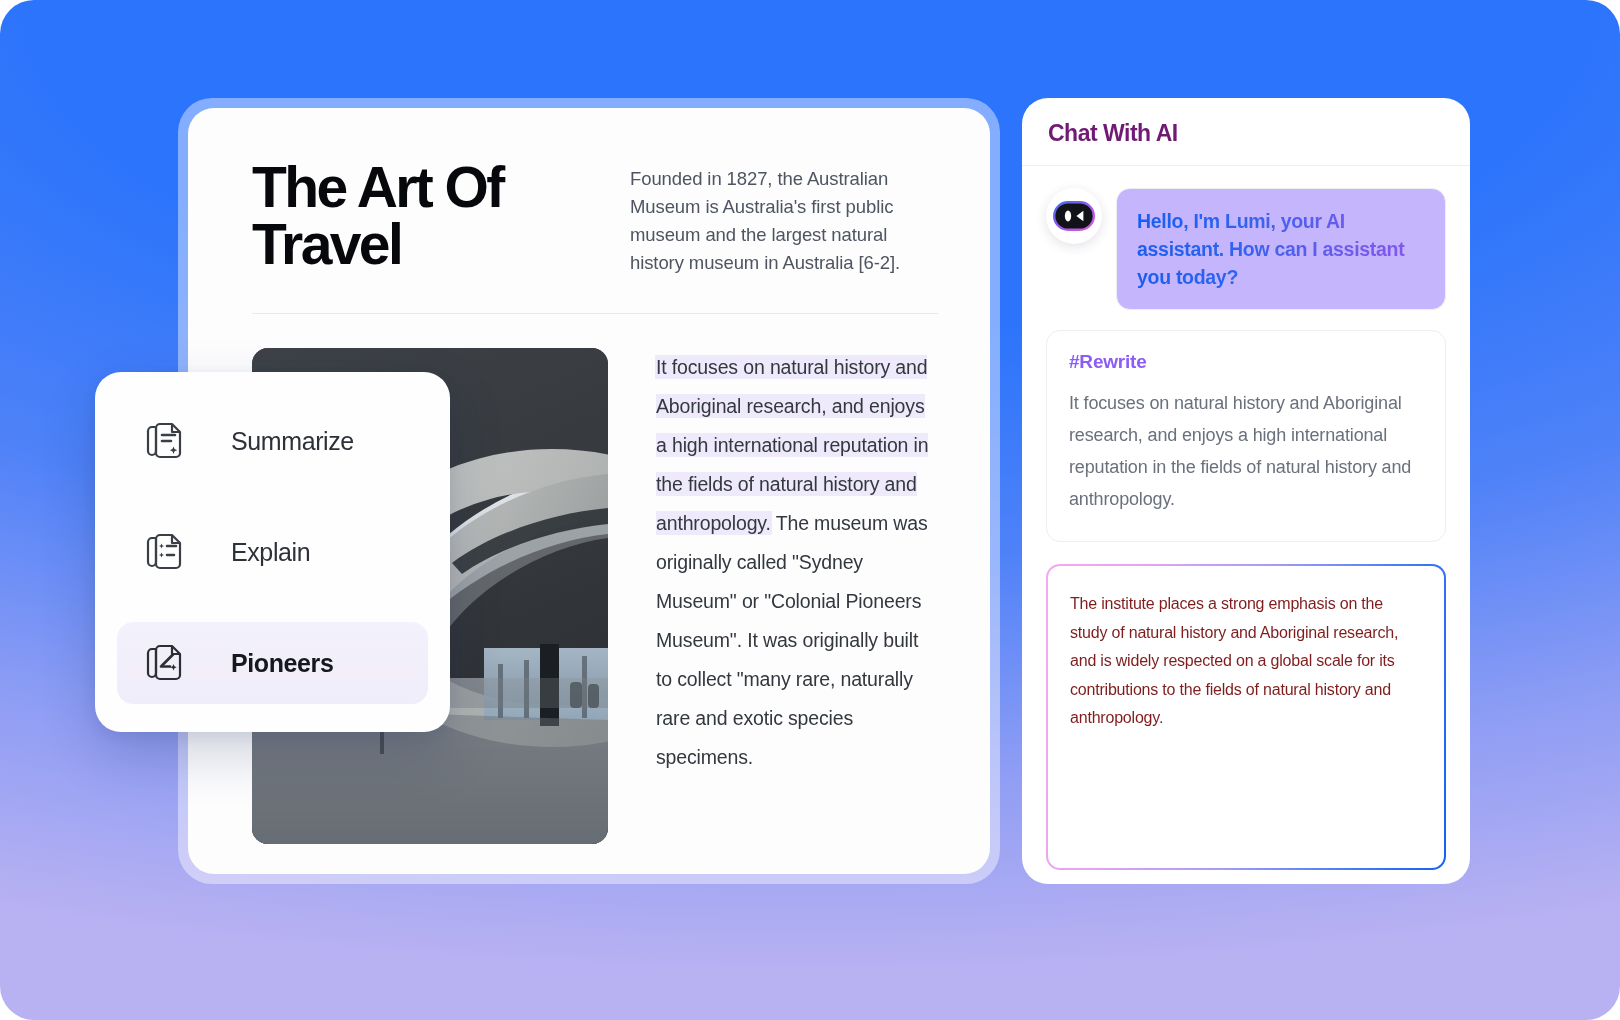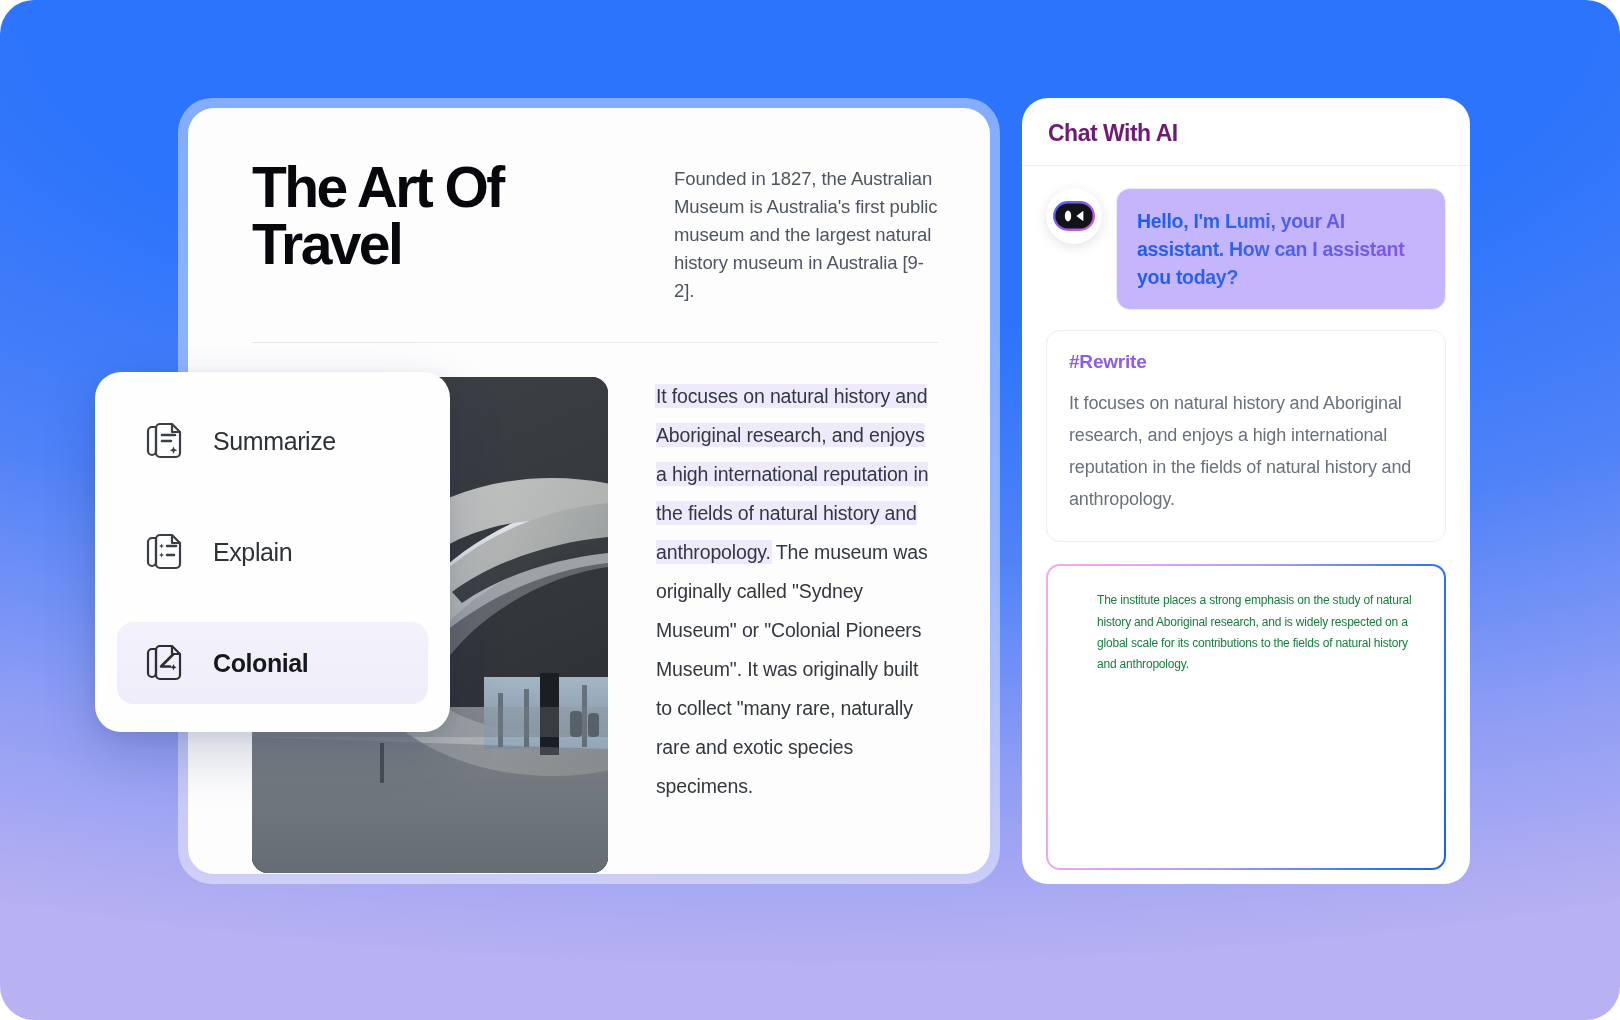--- a/index.html
+++ b/index.html
@@ -38,21 +38,21 @@
     height: 100%;
     background: #fdfdfe;
     border-radius: 26px;
     position: relative;
     overflow: hidden;
   }
 
   .doc-head {
     display: flex;
     padding: 47px 52px 0 64px;
-    gap: 70px;
+    gap: 26px;
   }
   .doc-title {
     font-size: 57px;
     line-height: 1.0;
     font-weight: 700;
     letter-spacing: -2.6px;
     color: #07080c;
     width: 352px;
     flex: 0 0 352px;
     padding-top: 4px;
@@ -111,21 +111,21 @@
     border-radius: 26px;
     box-shadow: 0 22px 54px rgba(24,38,88,0.20), 0 4px 14px rgba(24,38,88,0.08);
     padding: 28px 22px;
     display: flex;
     flex-direction: column;
     justify-content: space-between;
   }
   .action-item {
     display: flex;
     align-items: center;
-    gap: 26px;
+    gap: 44px;
     padding: 18px 24px;
     border-radius: 16px;
     cursor: pointer;
   }
   .action-item.active {
     background: linear-gradient(180deg, #f3f1fb 0%, #f0edfa 100%);
   }
   .action-ico { width: 46px; height: 46px; flex: 0 0 46px; display: block; }
   .action-label {
     font-size: 25px;
@@ -213,38 +213,37 @@
     padding: 2px;
     background: linear-gradient(100deg, #f8a8ec 0%, #e3a4f0 22%, #a59df4 50%, #4f7ef6 76%, #1263f2 100%);
   }
   .result-inner {
     background: #fff;
     border-radius: 12px;
     padding: 24px 22px;
     height: 302px;
   }
   .result-text {
-    font-size: 12px;
+    font-size: 16px;
     line-height: 1.78;
-    color: #15803d;
+    color: #7f1d1d;
     letter-spacing: -0.2px;
-    margin-left: 27px;
   }
 </style>
 </head>
 <body>
 
 <div id="stage">
 
   <div class="doc-outer">
     <div class="doc-card">
 
       <div class="doc-head">
         <div class="doc-title">The Art  Of Travel</div>
-        <div class="doc-lead">Founded in 1827, the Australian Museum is Australia's first public museum and the largest natural history museum in Australia [9-2].</div>
+        <div class="doc-lead">Founded in 1827, the Australian Museum is Australia's first public museum and the largest natural history museum in Australia [6-2].</div>
       </div>
 
       <div class="doc-divider"></div>
 
       <div class="doc-body">
 
         <div class="doc-photo">
           <svg class="photo-svg" viewBox="0 0 356 496" preserveAspectRatio="xMidYMid slice">
             <defs>
               <linearGradient id="ceil" x1="0" y1="0" x2="0.3" y2="1">
@@ -331,21 +330,21 @@
 
     <div class="action-item active">
       <svg class="action-ico" viewBox="0 0 46 46" fill="none">
         <path d="M7 13c0-2.2 1.8-4 4-4h4v24c0 2.2-1.8 4-4 4H11c-2.2 0-4-1.8-4-4V13z" stroke="#2b2f35" stroke-width="2.2" stroke-linejoin="round"></path>
         <path d="M15 10c0-2.2 1.8-4 4-4h12l8 8v21c0 2.2-1.8 4-4 4H19c-2.2 0-4-1.8-4-4V10z" stroke="#2b2f35" stroke-width="2.2" stroke-linejoin="round"></path>
         <path d="M31 6v8h8" stroke="#2b2f35" stroke-width="2.2" stroke-linejoin="round"></path>
         <path d="M32 14.5L21 25.5" stroke="#2b2f35" stroke-width="2.6" stroke-linecap="round"></path>
         <path d="M20 26.5h9" stroke="#2b2f35" stroke-width="2.6" stroke-linecap="round"></path>
         <path d="M32.5 24l.95 2.25 2.25.95-2.25.95L32.5 30.4l-.95-2.25-2.25-.95 2.25-.95.95-2.25z" fill="#2b2f35"></path>
       </svg>
-      <span class="action-label">Colonial</span>
+      <span class="action-label">Pioneers</span>
     </div>
 
   </div>
 
   <div class="chat-card">
 
     <div class="chat-head">
       <div class="chat-title">Chat With AI</div>
     </div>
 

